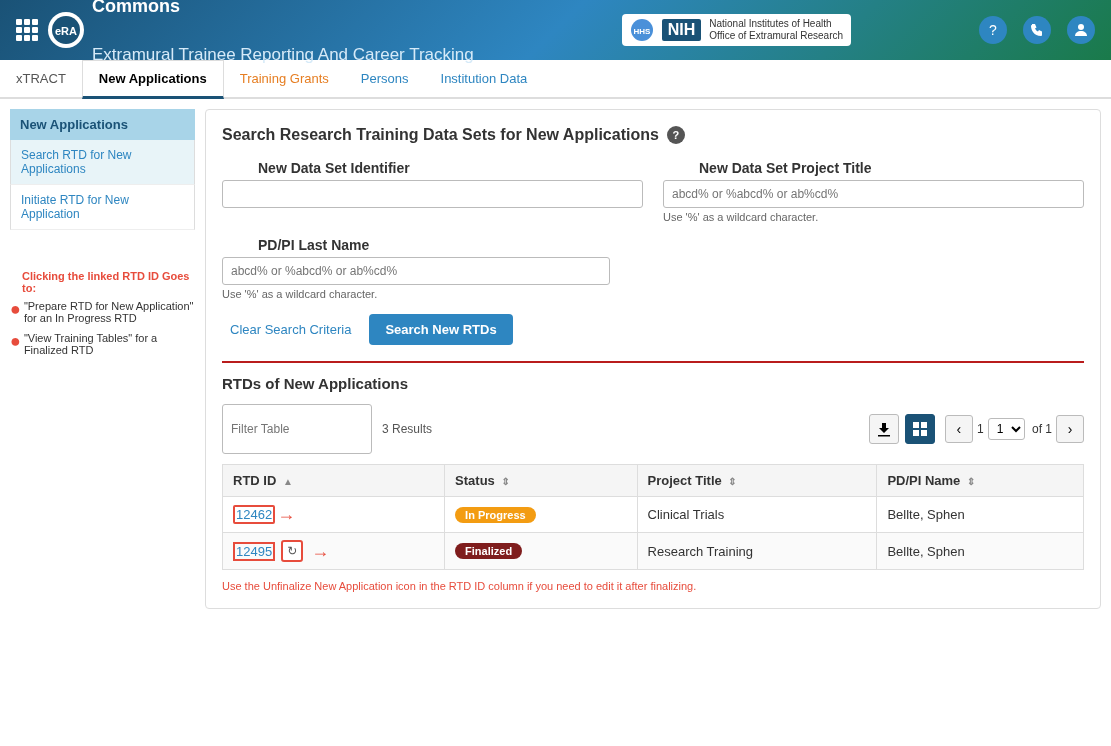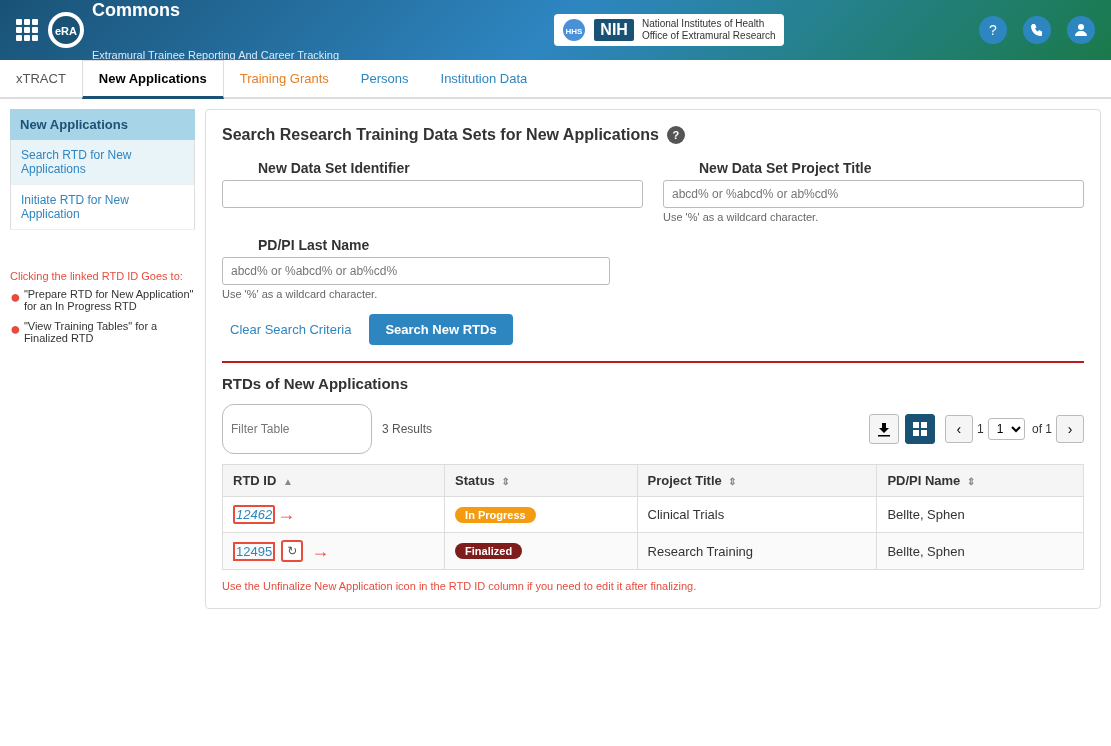--- a/index.html
+++ b/index.html
@@ -27,21 +27,21 @@
       display: flex;
       align-items: center;
       justify-content: center;
       margin-right: 8px;
       font-size: 10px;
       font-weight: bold;
       color: #1a5276;
     }
     .header-title { display: flex; flex-direction: column; gap: 28px; }
     .header-title-main { font-size: 18px; font-weight: bold; color: white; }
-    .header-title-sub { font-size: 11px; color: #d6eaf8; }
+    .header-title-sub { font-size: 17px; color: #d6eaf8; }
     .header-center { flex: 1; display: flex; justify-content: center; align-items: center; }
     .nih-logo {
       display: flex;
       align-items: center;
       background: white;
       border-radius: 4px;
       padding: 4px 8px;
       gap: 8px;
     }
     .nih-badge {
@@ -204,21 +204,21 @@
 
     
     .table-toolbar {
       display: flex;
       align-items: center;
       gap: 10px;
       margin-bottom: 10px;
     }
     .filter-input {
       border: 1px solid #bbb;
-      border-radius: 12px;
+      border-radius: 3px;
       padding: 17px 8px;
       font-size: 12px;
       width: 150px;
     }
     .results-count { font-size: 12px; color: #555; flex: 1; }
     .toolbar-icons { display: flex; gap: 6px; align-items: center; }
     .icon-btn {
       width: 30px;
       height: 30px;
       border: 1px solid #bbb;
@@ -378,21 +378,21 @@
 
 <div class="outer">
   <div class="main-layout">
 
     <div class="sidebar">
       <div class="sidebar-section-title">New Applications</div>
       <div class="sidebar-item active">Search RTD for New Applications</div>
       <div class="sidebar-item">Initiate RTD for New Application</div>
 
       <div style="margin-top: 40px; font-size: 11px; color: #333;">
-        <div style="color: #e74c3c; font-weight: normal; margin-bottom: 6px;">Clicking the linked RTD ID Goes to:</div>
+        <div style="color: #e74c3c; font-weight: bold; margin-bottom: 6px; margin-left: 12px;">Clicking the linked RTD ID Goes to:</div>
         <div style="display: flex; align-items: flex-start; margin-bottom: 8px;">
           <span style="color: #e74c3c; font-size: 18px; margin-right: 3px; line-height: 1;">●</span>
           <span>"Prepare RTD for New Application" for an In Progress RTD</span>
         </div>
         <div style="display: flex; align-items: flex-start;">
           <span style="color: #e74c3c; font-size: 18px; margin-right: 3px; line-height: 1;">●</span>
           <span>"View Training Tables" for a Finalized RTD</span>
         </div>
       </div>
     </div>
@@ -464,21 +464,21 @@
           <tr>
             <th>RTD ID <span class="sort-icon">▲</span></th>
             <th>Status <span class="sort-icon">⇕</span></th>
             <th>Project Title <span class="sort-icon">⇕</span></th>
             <th>PD/PI Name <span class="sort-icon">⇕</span></th>
           </tr>
         </thead>
         <tbody id="table-body">
         <tr>
               <td>
-                <div style="display: flex; align-items: center;  font-style: italic;">
+                <div style="display: flex; align-items: center; ">
                   <span style="display: inline-block; border: 2px solid rgb(231, 76, 60); border-radius: 2px; padding: 0px 1px;"><a class="rtd-link" href="#">12462</a></span>
                   <span style="color: rgb(231, 76, 60); font-size: 18px; margin-left: 2px;">→</span>
                 </div>
               </td>
               <td><span class="status-badge status-in-progress">In Progress</span></td>
               <td>Clinical Trials</td>
               <td>Bellte, Sphen</td>
             </tr>
             <tr>
               <td>

